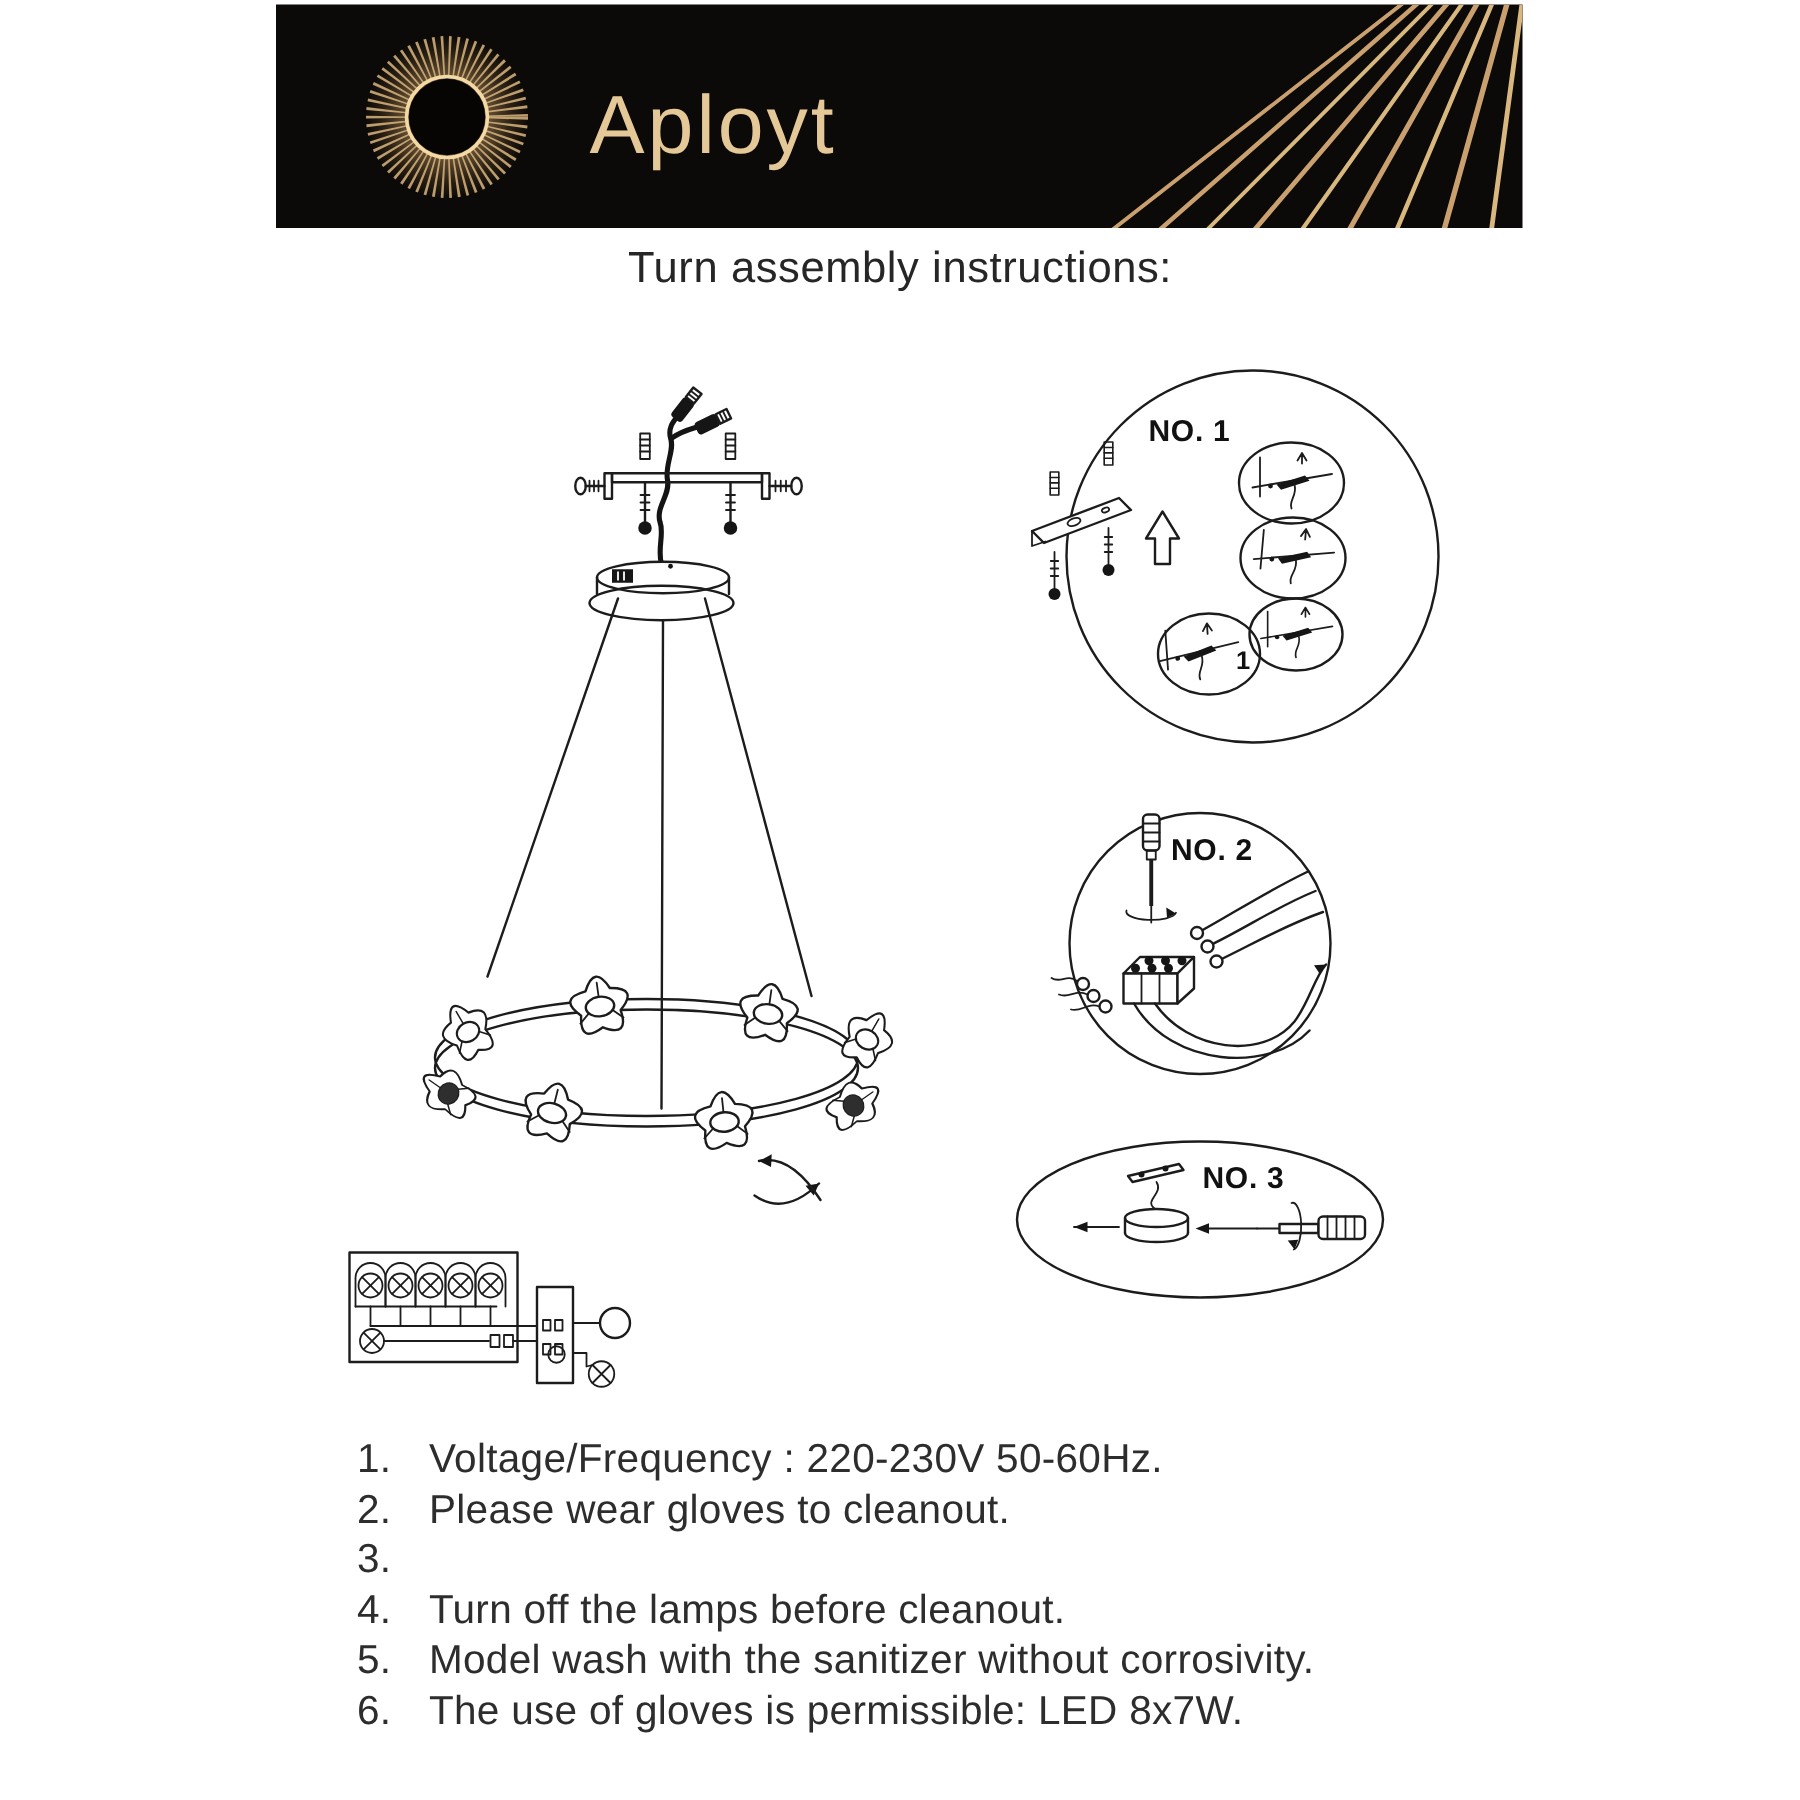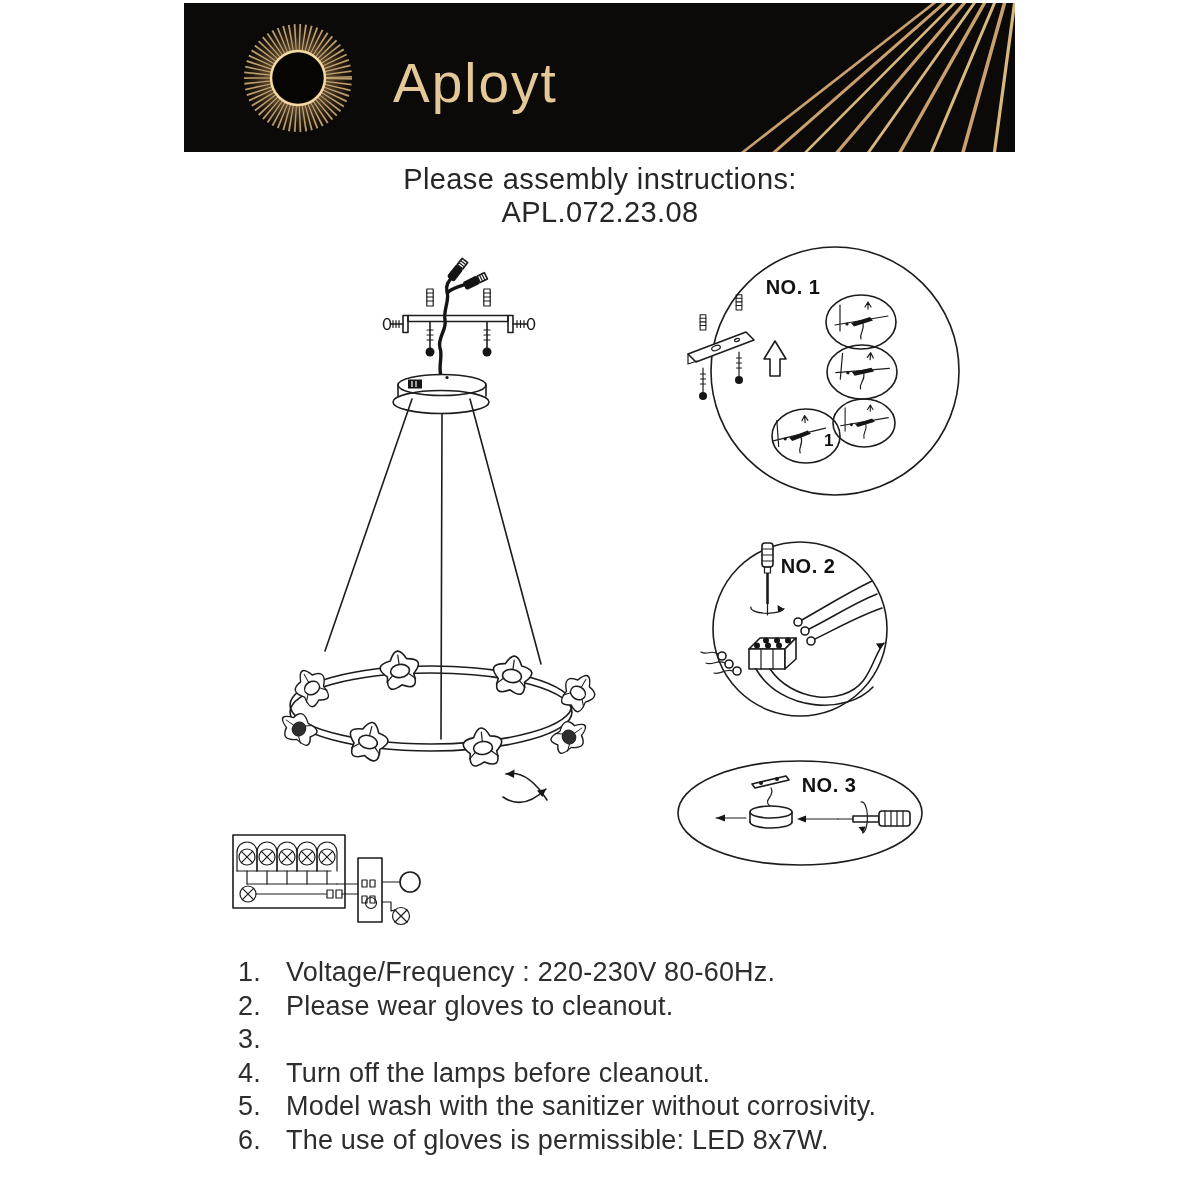--- a/index.html
+++ b/index.html
@@ -68,22 +68,21 @@
         <circle r="54" fill="url(#glow)" opacity="0.55"></circle>
         <circle r="40" fill="none" stroke="#d9b57f" stroke-width="28" stroke-dasharray="1.4 2.9" opacity="0.85"></circle>
         <circle r="27" fill="none" stroke="#f3d9a4" stroke-width="2.4"></circle>
         <circle r="25.5" fill="#060504"></circle>
       </svg>
     </div>
     <div class="brand">Aployt</div>
   </header>
 
   <div class="title-block">
-    <div class="title-line">Please assembly instructions:</div>
-    <div class="title-line">APL.072.23.08</div>
+    <div class="title-line">Turn assembly instructions:</div>
   </div>
 
   <svg class="diagram" viewBox="180 240 840 700">
     <defs>
 
       <g id="lampHead">
         <path class="wfill" d="M -8.2,-11.3 Q 0,-28.8 8.2,-11.3 Q 27.4,-8.9 13.3,4.3
                  Q 16.9,23.3 0,14 Q -16.9,23.3 -13.3,4.3 Q -27.4,-8.9 -8.2,-11.3 Z"></path>
         <ellipse cx="0" cy="0" rx="9.5" ry="6.5" class="wfill"></ellipse>
         <line x1="0" y1="-6.5" x2="0" y2="-16" class="ln2"></line>
@@ -368,21 +367,21 @@
         <path d="M885,811 V826 M891,811 V826 M897,811 V826 M903,811 V826" class="ln2"></path>
         <path class="ln2" d="M861,802 a5.5,15 0 1 1 1.5,31"></path>
         <path class="blk" d="M863,833 l-4.5,-6 l7,-0.5 z"></path>
       </g>
     </g>
   </svg>
 
   <ol class="instructions">
     <li>
       <span class="num">1.</span>
-      <span class="txt">Voltage/Frequency : 220-230V 80-60Hz.</span>
+      <span class="txt">Voltage/Frequency : 220-230V 50-60Hz.</span>
     </li>
     <li>
       <span class="num">2.</span>
       <span class="txt">Please wear gloves to cleanout.</span>
     </li>
     <li>
       <span class="num">3.</span>
     </li>
     <li>
       <span class="num">4.</span>

